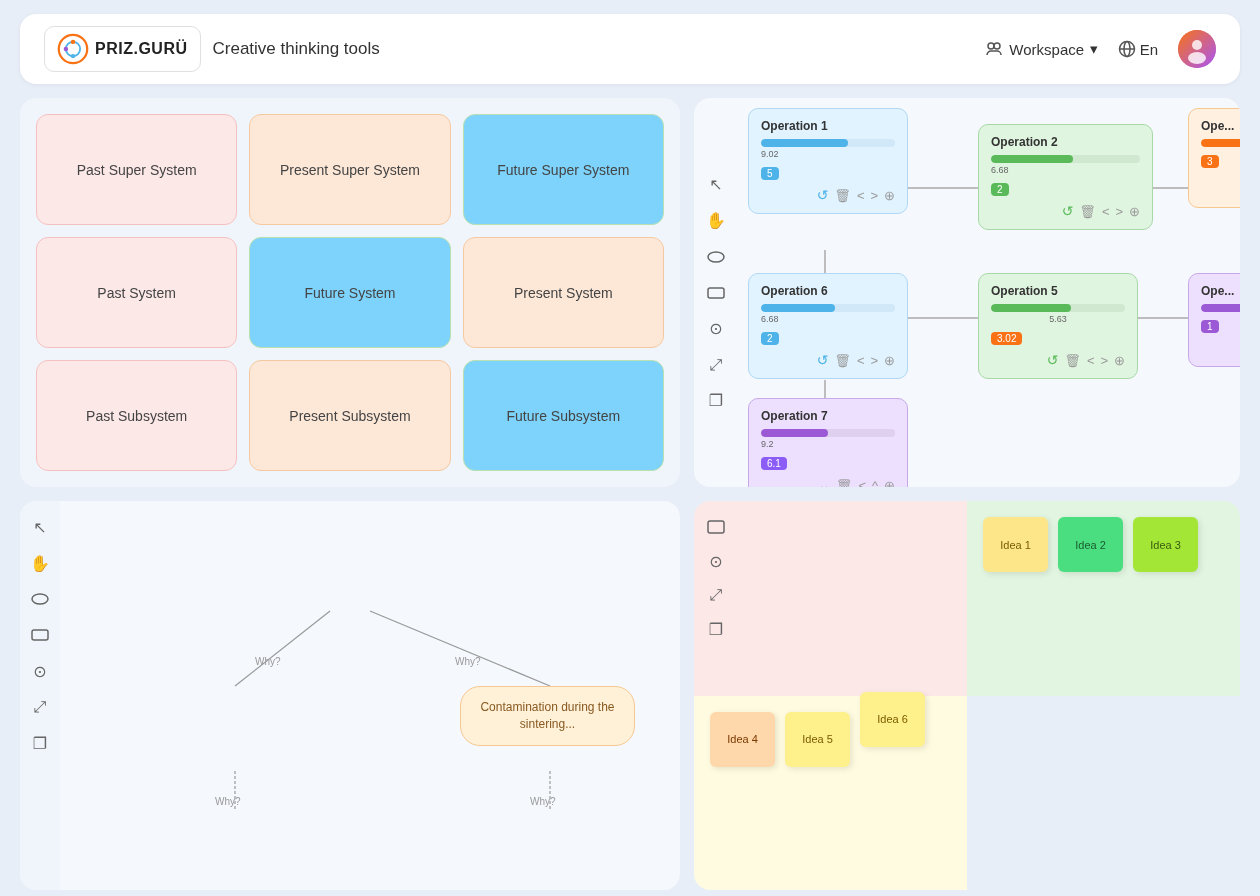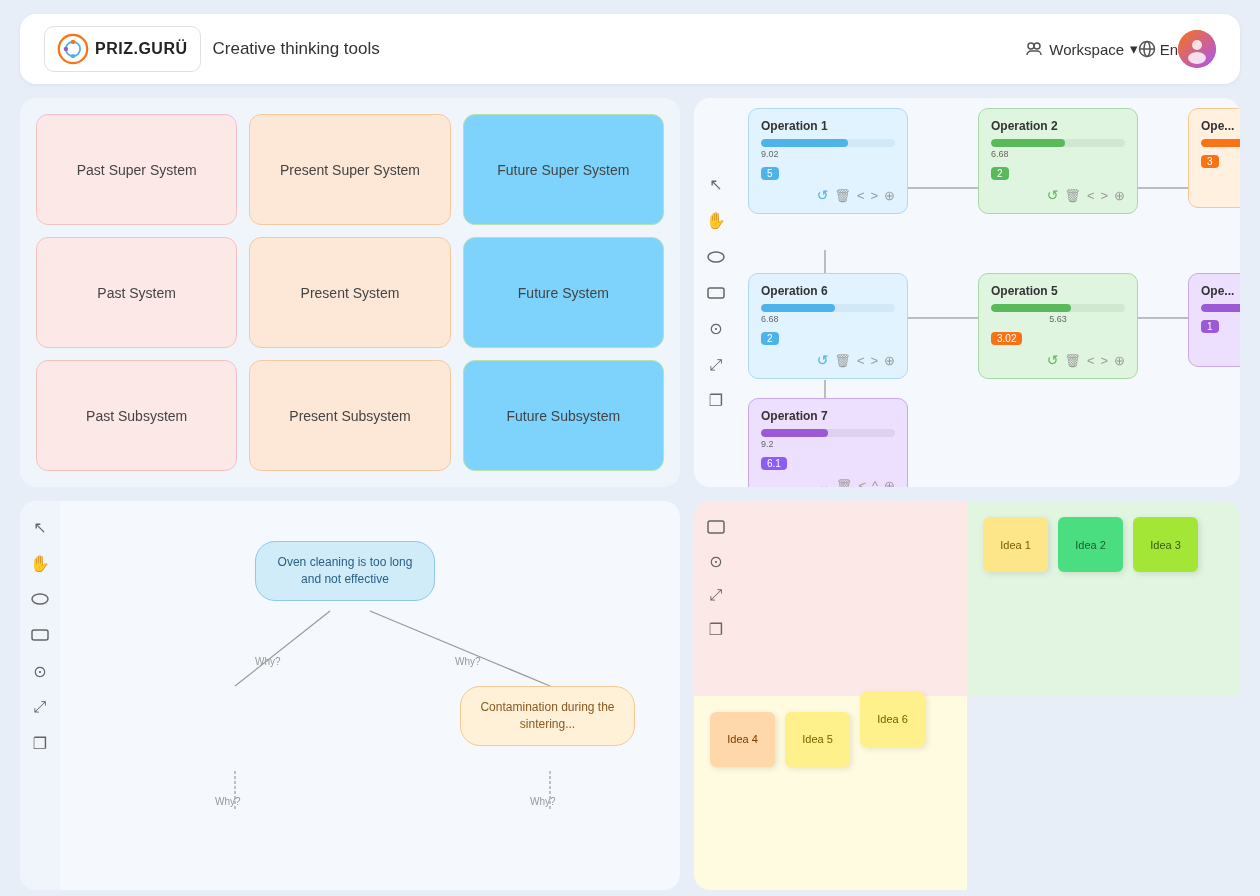--- a/index.html
+++ b/index.html
@@ -47,20 +47,21 @@
       letter-spacing: 0.5px;
     }
     .app-title {
       font-size: 17px;
       color: #333;
       font-weight: 500;
     }
     .header-right {
       display: flex;
       align-items: center;
+      gap: 20px;
     }
     .workspace-btn {
       display: flex;
       align-items: center;
       gap: 6px;
       font-size: 15px;
       color: #333;
       cursor: pointer;
       border: none;
       background: none;
@@ -340,25 +341,25 @@
       <div class="grid-cell cell-peach">
         <span>Present Super System</span>
       </div>
       <div class="grid-cell cell-green">
         <span>Future Super System</span>
       </div>
 
       <div class="grid-cell cell-pink">
         <span>Past System</span>
       </div>
+      <div class="grid-cell cell-green">
+        <span>Future System</span>
+      </div>
       <div class="grid-cell cell-peach">
         <span>Present System</span>
-      </div>
-      <div class="grid-cell cell-green">
-        <span>Future System</span>
       </div>
 
       <div class="grid-cell cell-pink">
         <span>Past Subsystem</span>
       </div>
       <div class="grid-cell cell-peach">
         <span>Present Subsystem</span>
       </div>
       <div class="grid-cell cell-green">
         <span>Future Subsystem</span>
@@ -416,21 +417,21 @@
         </div>
         <div class="op-actions">
           <span style="color:#4db3e8;font-size:14px;">↺</span>
           <span class="op-action-icon">🗑</span>
           <span class="op-action-icon">&lt;</span>
           <span class="op-action-icon">&gt;</span>
           <span class="op-action-icon">⊕</span>
         </div>
       </div>
 
-      <div class="op-card op-card-green" style="left:240px;top:10px;width:160px;">
+      <div class="op-card op-card-green" style="left:240px;top:26px;width:175px;">
         <div class="op-title">Operation 2</div>
         <div class="op-bar-row">
           <div class="op-bar-bg" style="background:#d0e8d0;">
               <div class="op-bar-fill bar-green" style="width:55%;"></div>
             </div>
           <div style="font-size:9px;color:#666;">6.68</div>
         </div>
         <div class="op-bar-row">
           <span class="op-tag tag-green">2</span>
         </div>
@@ -557,23 +558,20 @@
 
         <line x1="270" y1="110" x2="175" y2="185" stroke="#999" stroke-width="1.2"></line>
 
         <line x1="310" y1="110" x2="490" y2="185" stroke="#999" stroke-width="1.2"></line>
 
         <line x1="175" y1="270" x2="175" y2="310" stroke="#999" stroke-width="1.2" stroke-dasharray="3,2"></line>
 
         <line x1="490" y1="270" x2="490" y2="310" stroke="#999" stroke-width="1.2" stroke-dasharray="3,2"></line>
       </svg>
 
-      <div class="why-node why-node-blue" style="left:195px;top:40px;max-width:180px;">
-        <span>Oven cleaning is too long and not effective</span>
-      </div>
 
       <div class="why-label" style="left:195px;top:155px;">Why?</div>
       <div class="why-label" style="left:395px;top:155px;">Why?</div>
 
 
       <div class="why-node why-node-orange" style="left:400px;top:185px;max-width:175px;">
         <span>Contamination during the sintering...</span>
       </div>
 
       <div class="why-label" style="left:155px;top:295px;">Why?</div>

